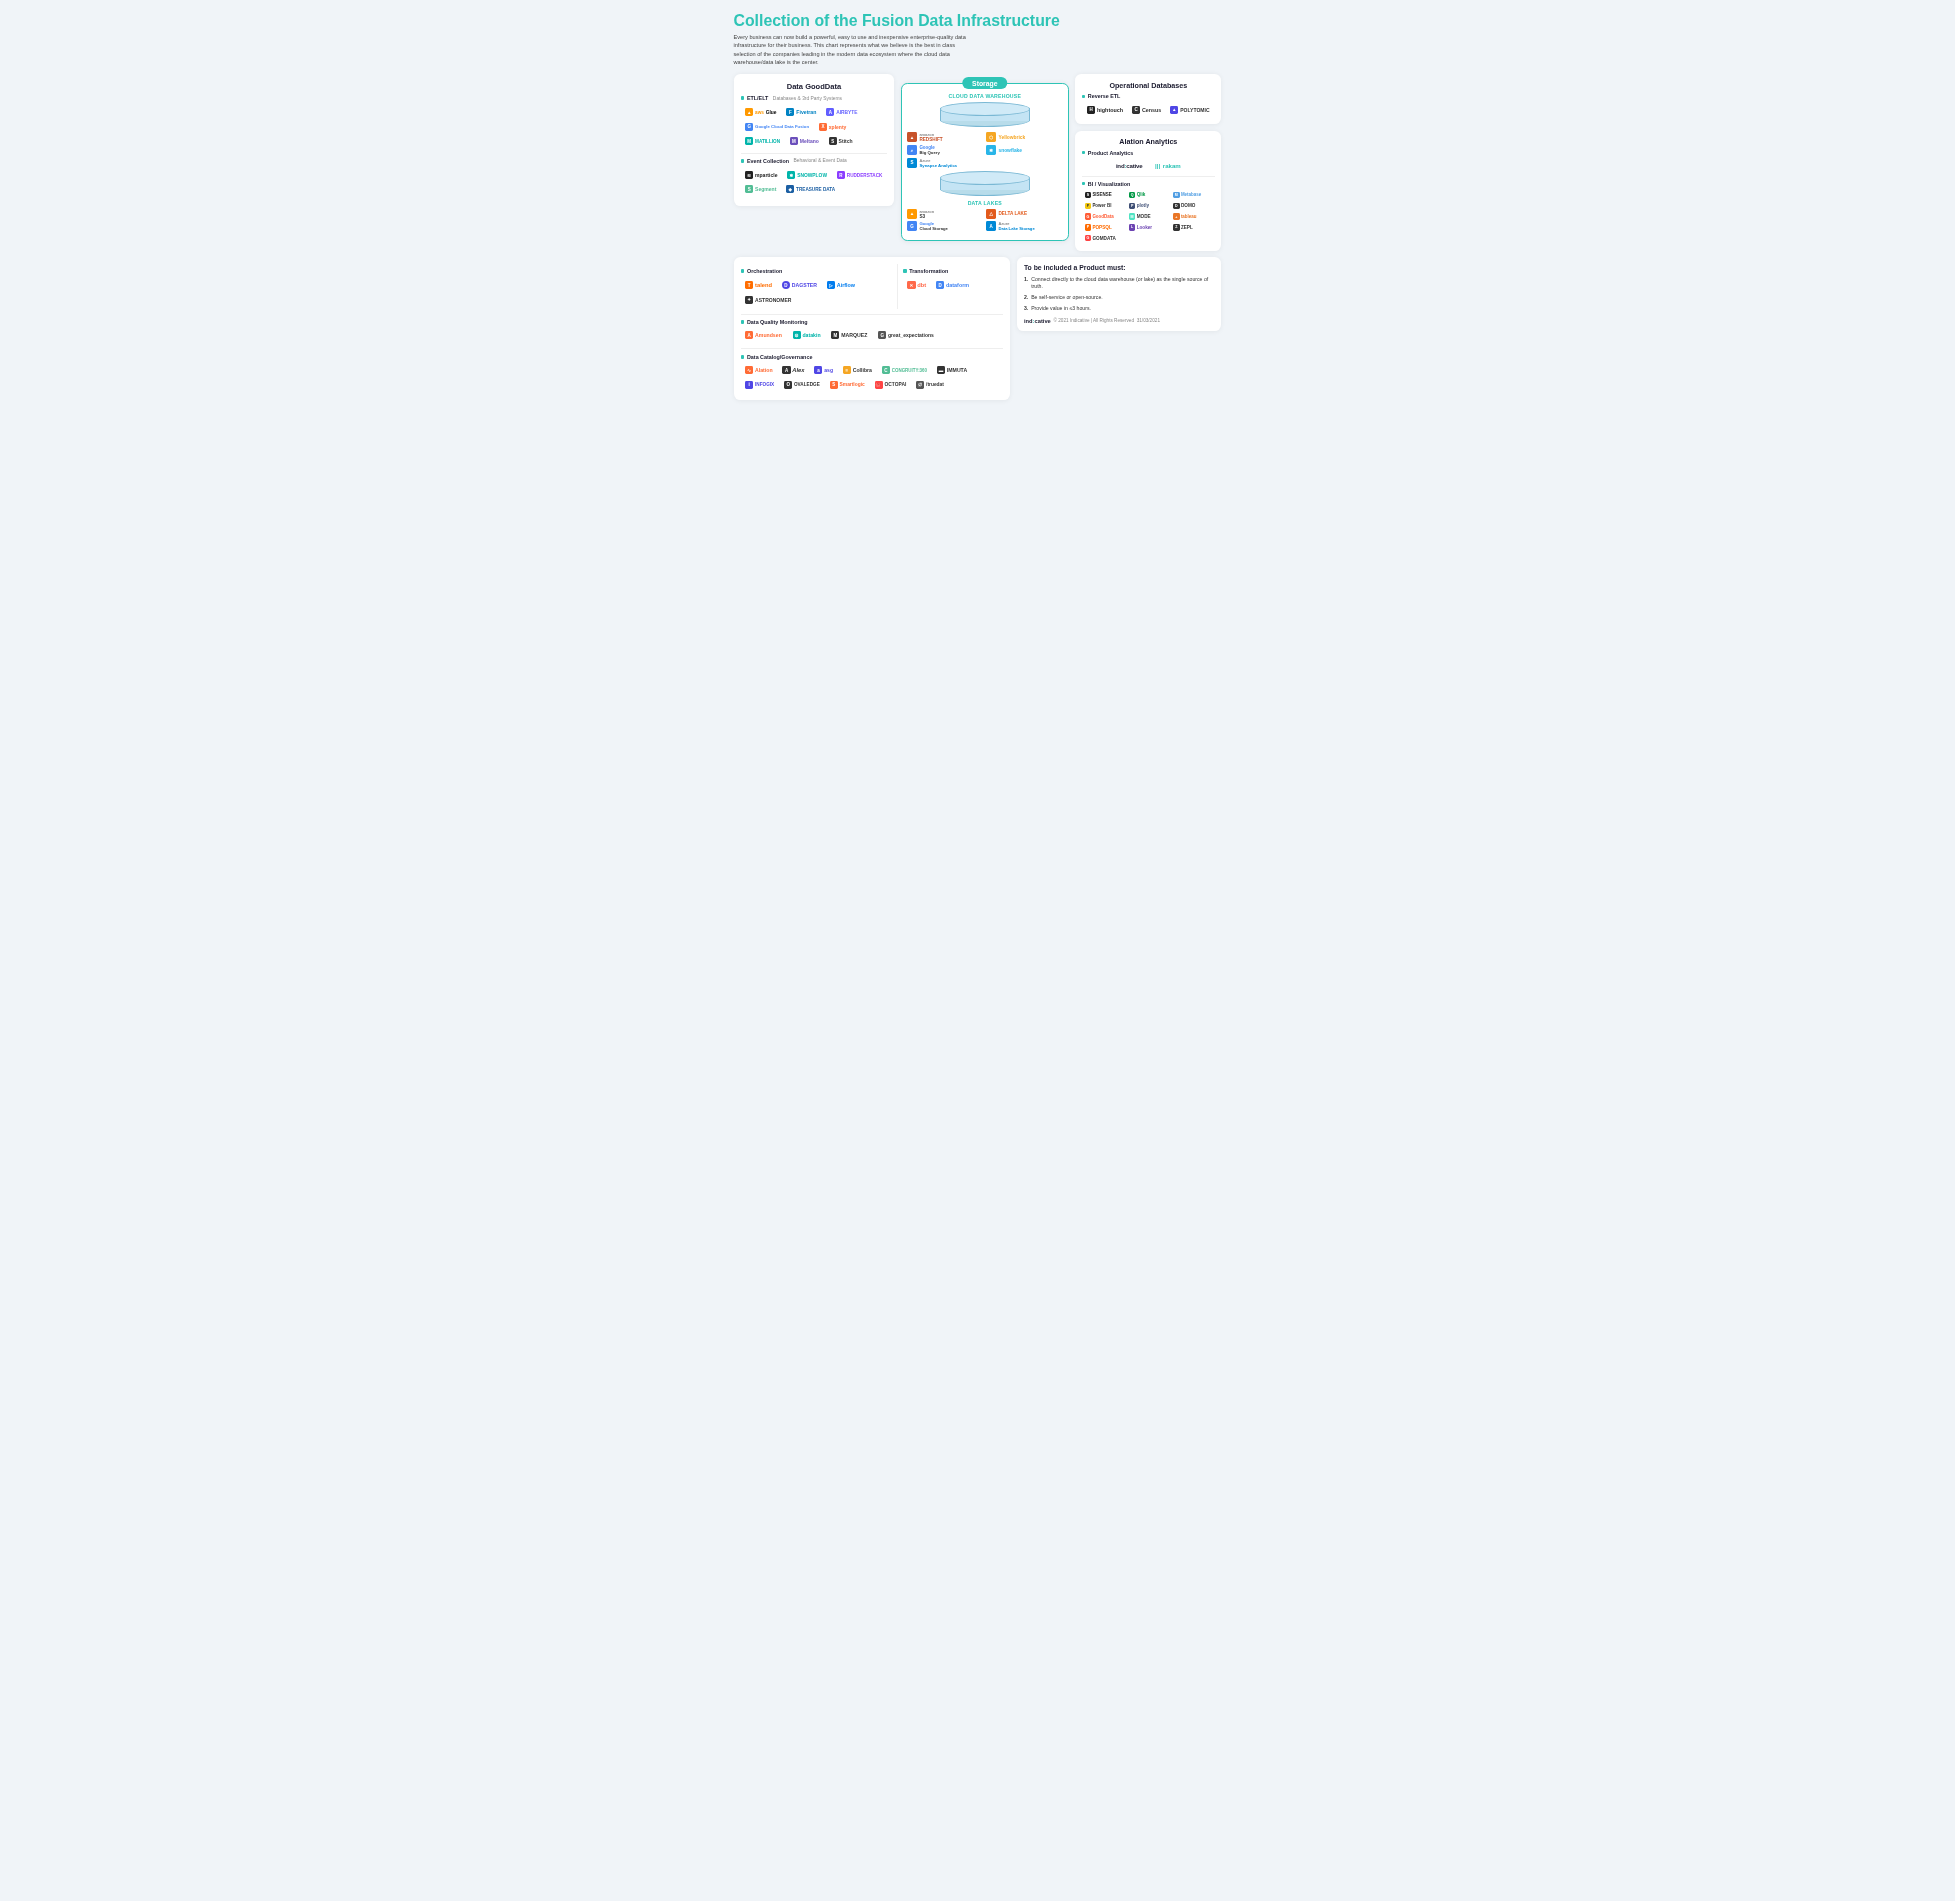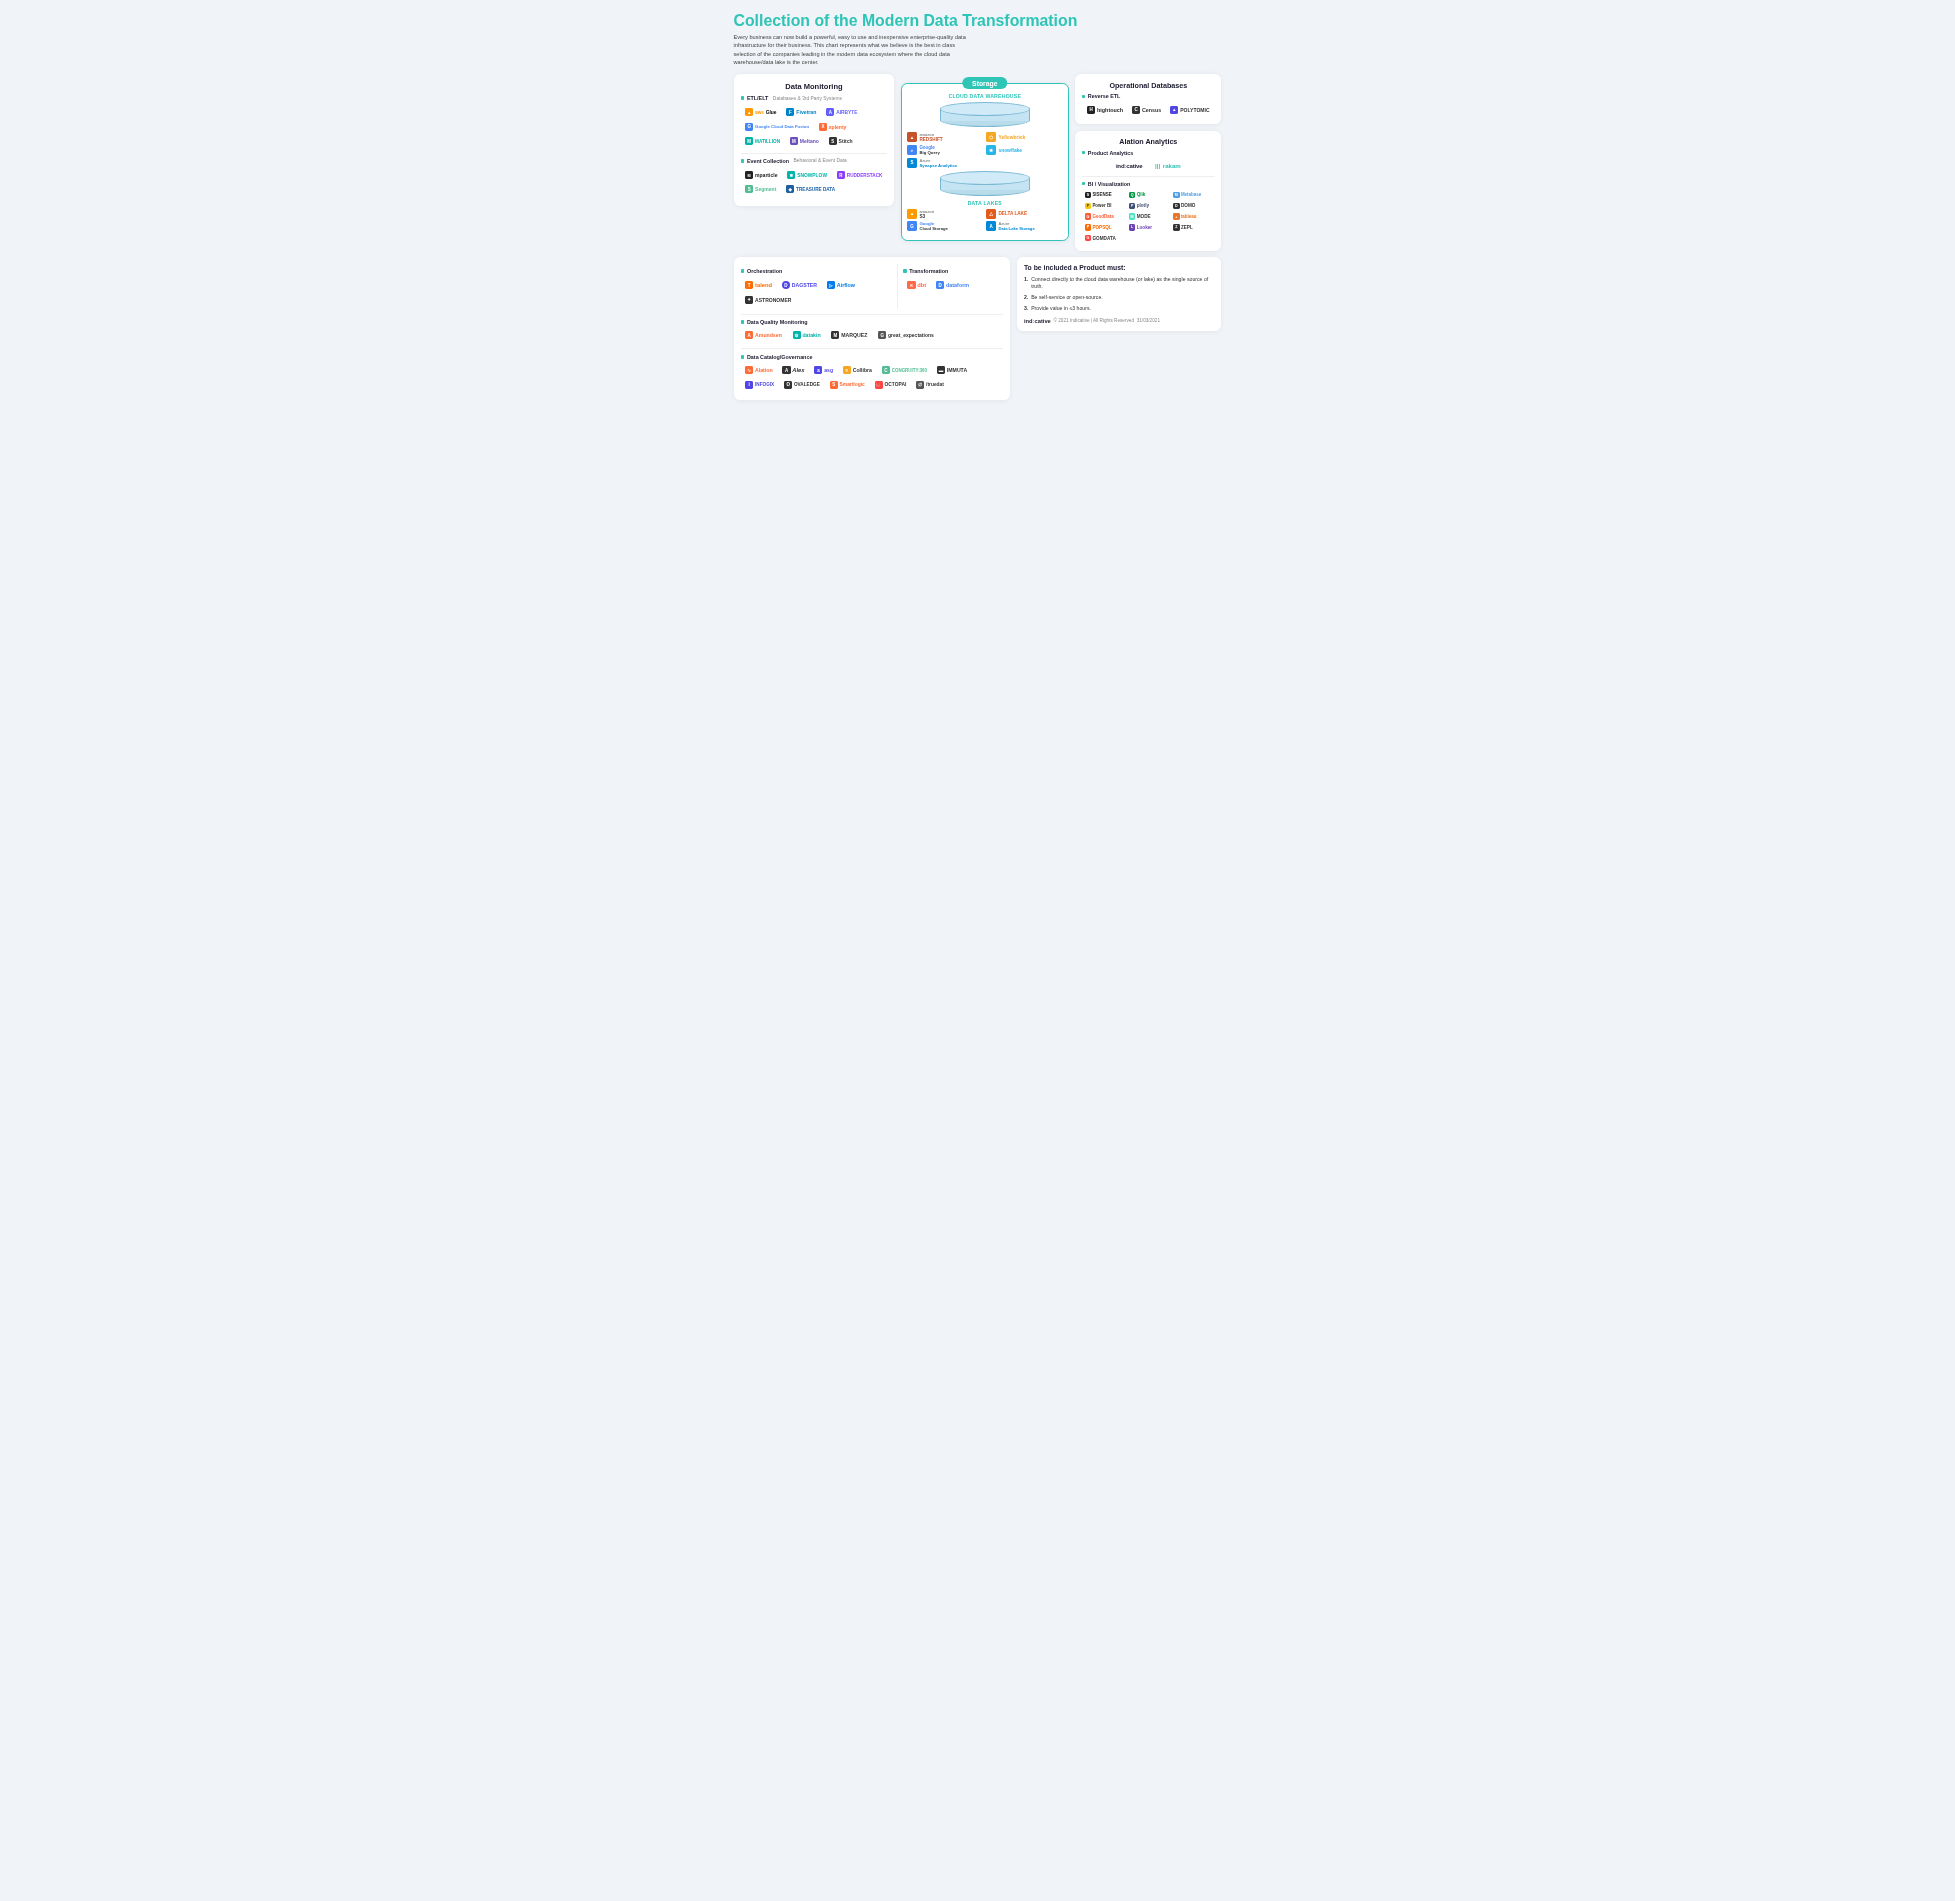--- a/index.html
+++ b/index.html
@@ -266,29 +266,29 @@
       justify-content: center;
     }
   </style>
 </head>
 <body>
 
 <div class="page-wrapper">
 
   <div class="header">
     <h1>
-      <span>Collection of the </span><span style="color:#2ec4b6">Modern Data Transformation</span>
+      <span>Collection of the </span><span style="color:#2ec4b6">Fusion Data Infrastructure</span>
     </h1>
     <p>Every business can now build a powerful, easy to use and inexpensive enterprise-quality data infrastructure for their business. This chart represents what we believe is the best in class selection of the companies leading in the modern data ecosystem where the cloud data warehouse/data lake is the center.</p>
   </div>
 
   <div class="top-section">
 
     <div class="card">
-      <div class="card-title">Data Monitoring</div>
+      <div class="card-title">Data GoodData</div>
 
       <div class="section-label">
         <span>ETL/ELT</span>
         <span class="section-sublabel">Databases &amp; 3rd Party Systems</span>
       </div>
 
       <div class="logo-grid">
         <div class="logo-item">
           <div class="logo-icon" style="background:#FF9900">▲</div>
           <span style="color:#FF9900;font-size:0.65rem">aws</span>

